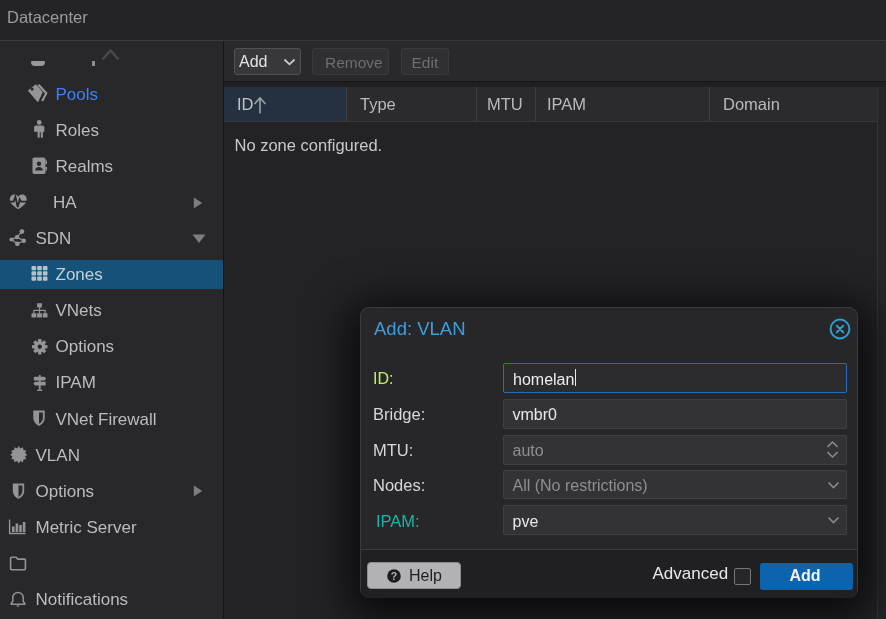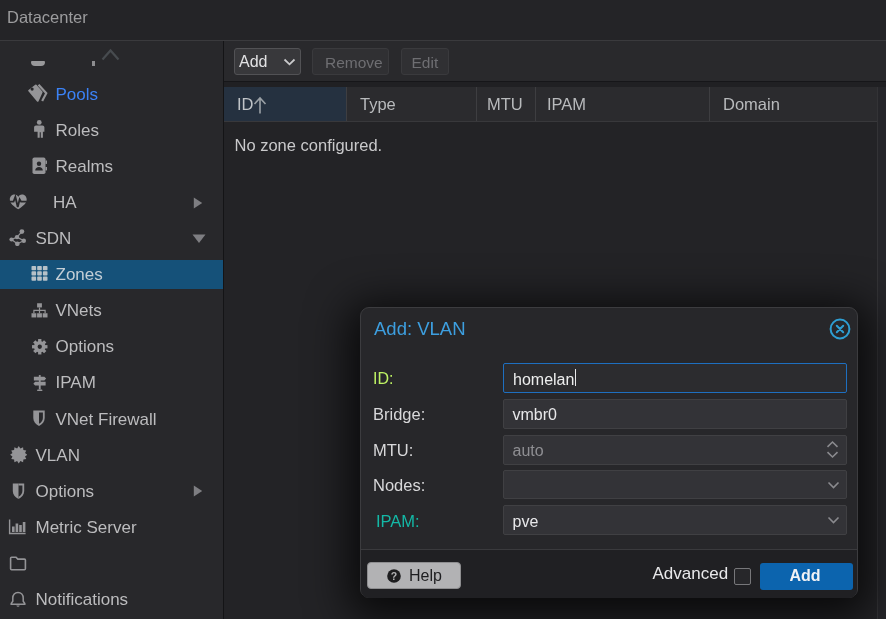--- a/index.html
+++ b/index.html
@@ -227,20 +227,21 @@
 <div class="txt" style="left:512.5px;top:406.1px;font-size:16px;color:#e8e8ea">vmbr0</div>
 
 <div class="abs" style="left:503px;top:434.5px;width:344px;height:30px;background:#333337;border:1px solid #404043;border-radius:2px"></div>
 <div class="txt" style="left:512.5px;top:441.6px;font-size:16px;color:#8f8f93">auto</div>
 <svg class="abs" style="left:825.5px;top:440px" width="13" height="20" viewBox="0 0 13 20">
       <polyline points="1.5,6.8 6.5,2 11.5,6.8" fill="none" stroke="#8a8a8e" stroke-width="1.6"></polyline>
       <polyline points="1.5,12.2 6.5,17 11.5,12.2" fill="none" stroke="#8a8a8e" stroke-width="1.6"></polyline>
     </svg>
 
 <div class="abs" style="left:503px;top:469.5px;width:344px;height:29.5px;background:#333337;border:1px solid #404043;border-radius:2px"></div>
+<div class="txt" style="left:512.5px;top:477.1px;font-size:16px;color:#8f8f93">All (No restrictions)</div>
 <svg class="abs" style="left:827px;top:480.5px" width="13" height="9" viewBox="0 0 13 9">
       <polyline points="1.5,1.5 6.5,6.5 11.5,1.5" fill="none" stroke="#8a8a8e" stroke-width="1.6"></polyline>
     </svg>
 
 <div class="abs" style="left:503px;top:505px;width:344px;height:29.5px;background:#333337;border:1px solid #404043;border-radius:2px"></div>
 <div class="txt" style="left:512.5px;top:512.6px;font-size:16px;color:#e8e8ea">pve</div>
 <svg class="abs" style="left:827px;top:515.5px" width="13" height="9" viewBox="0 0 13 9">
       <polyline points="1.5,1.5 6.5,6.5 11.5,1.5" fill="none" stroke="#8a8a8e" stroke-width="1.6"></polyline>
     </svg>
 

